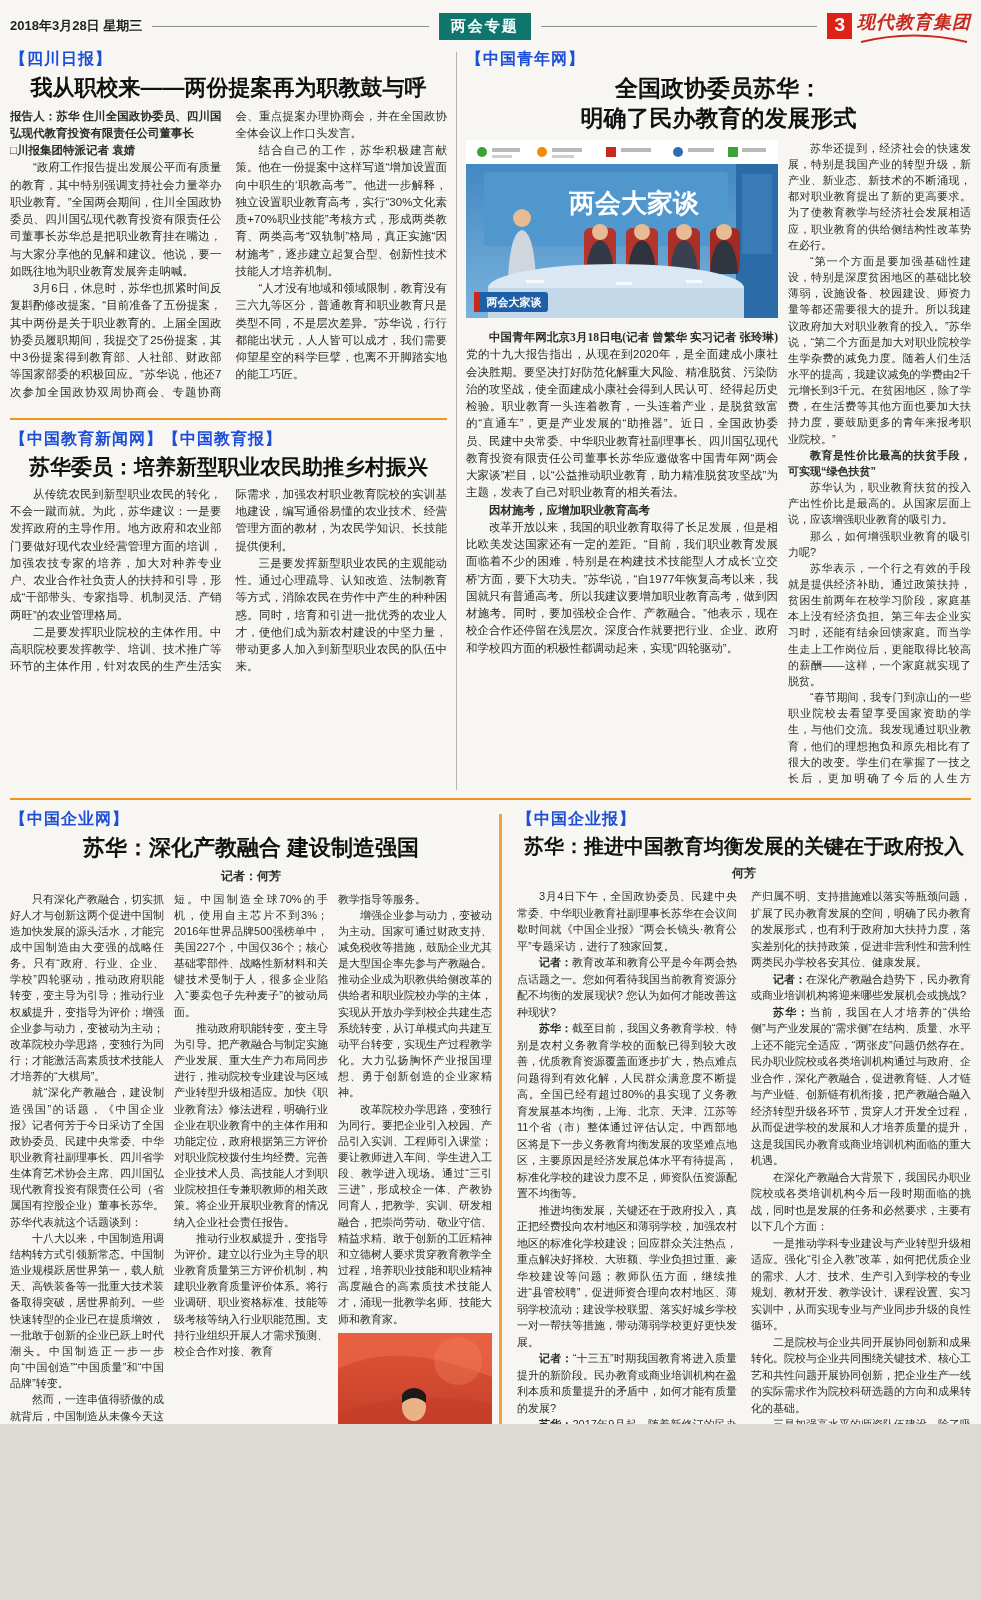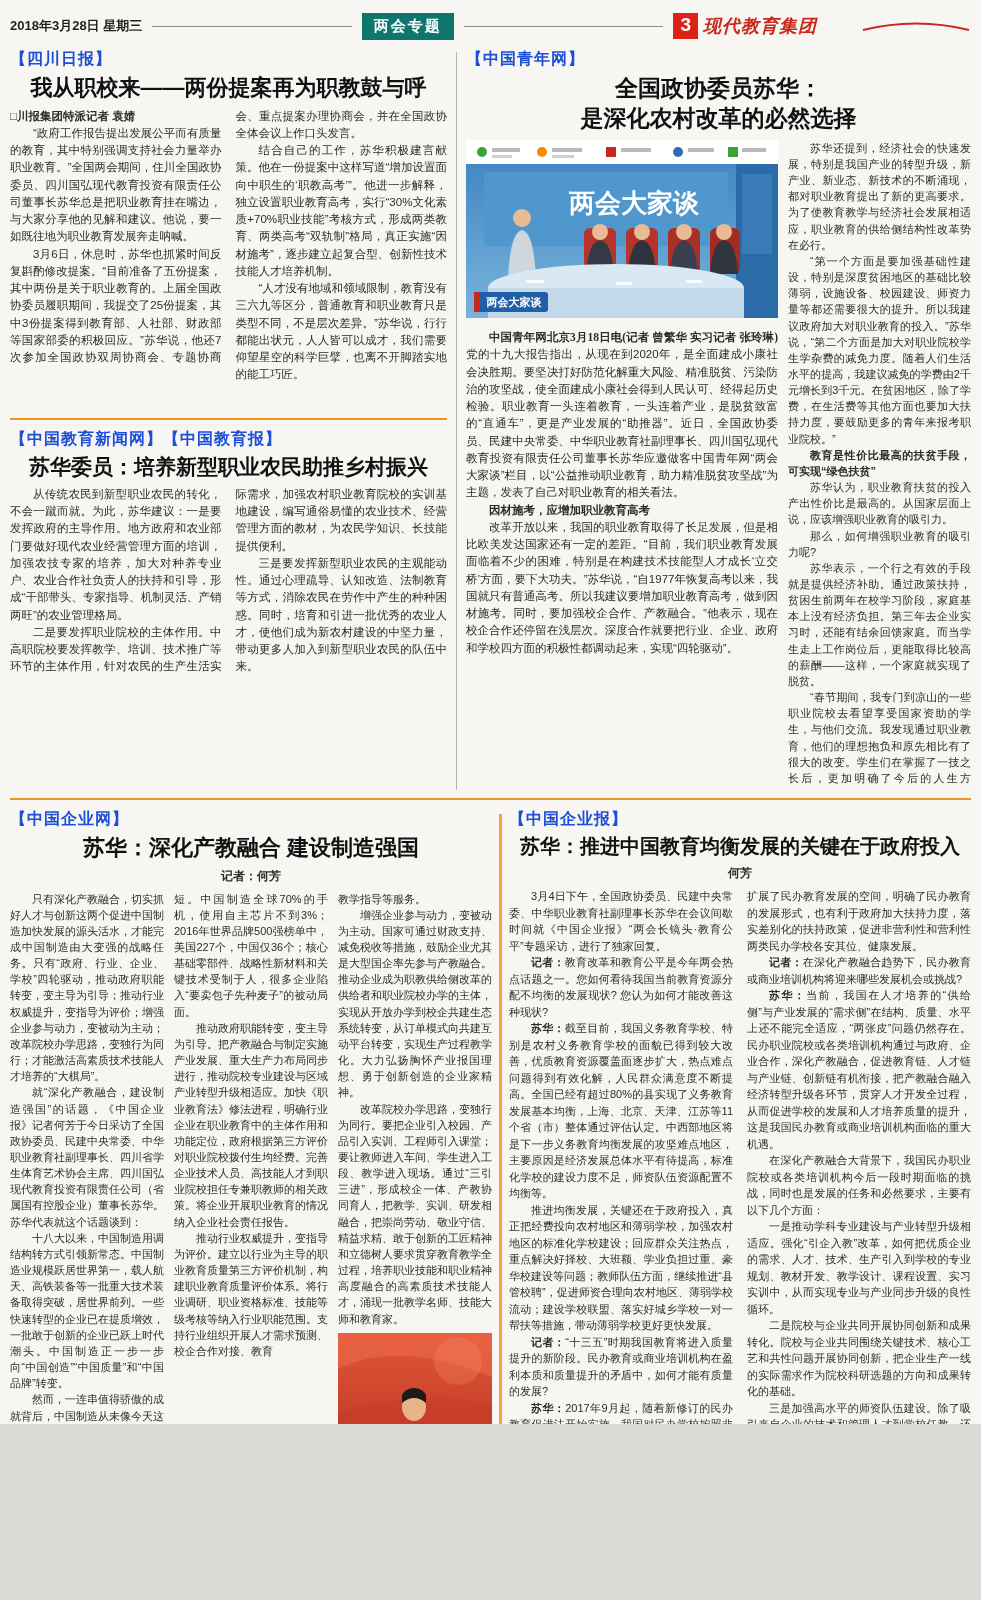--- a/index.html
+++ b/index.html
@@ -7,21 +7,21 @@
         box-sizing:border-box;padding:6px 10px;overflow:hidden;color:#2b2b2b;
         font-family:"Liberation Sans","DejaVu Sans",sans-serif;}
   
   .hdr{display:flex;align-items:center;height:40px;gap:10px;}
   .hdr-date{font-size:13px;font-weight:bold;color:#1f1f1f;white-space:nowrap;}
   .hline{flex:1;height:1px;background:#8d8d8d;}
   .badge{background:#0f766e;color:#fff;font-weight:bold;font-size:15px;
          padding:4px 12px;letter-spacing:2px;white-space:nowrap;}
   .masthead{display:flex;align-items:center;gap:5px;white-space:nowrap;}
   .pagenum{background:#dd2318;color:#fff;font-weight:bold;font-size:19px;padding:1px 7px 3px;}
-  .brandwrap{display:flex;flex-direction:row;align-items:center;gap:44px;}
+  .brandwrap{display:flex;flex-direction:column;align-items:center;}
   .brand{color:#c8281e;font-weight:bold;font-style:italic;font-size:18px;
          font-family:"Liberation Serif","DejaVu Serif",serif;letter-spacing:1px;}
   
   .label{color:#1d4ed8;font-weight:bold;font-size:16px;letter-spacing:1px;line-height:22px;}
   .atitle{font-weight:bold;color:#111;text-align:center;margin:4px 0 6px;}
   .byline{text-align:center;font-size:12px;font-weight:bold;margin:0 0 6px;
           font-family:"Liberation Serif","DejaVu Serif",serif;}
   .para{margin:0;text-indent:2em;text-align:justify;}
   .noindent{text-indent:0;}
   .kai{font-family:"Liberation Serif","DejaVu Serif",serif;font-weight:bold;}
@@ -42,21 +42,21 @@
   .a1body{height:302px;}
   .a2body{height:252px;}
   .a3body{display:flex;gap:10px;height:648px;overflow:hidden;}
   .a3left{width:312px;flex:none;font-size:11.5px;line-height:1.5;}
   .a3left .photo{margin-bottom:6px;}
   .a3right{flex:1;min-width:0;font-size:11px;line-height:1.47;overflow:hidden;}
   
   .bottomrow{display:flex;height:788px;overflow:hidden;}
   .bleft{width:482px;flex:none;}
   .vdivo{width:3px;background:#f0a43c;margin:6px 7px 0;}
-  .bright{flex:1;min-width:0;}
+  .bright{flex:1;min-width:0;margin-left:8px;}
   .t4{font-size:22px;line-height:1.25;}
   .t5{font-size:20px;line-height:1.25;}
   .b1cols{display:flex;gap:10px;height:695px;overflow:hidden;}
   .b1col{width:154px;flex:none;font-size:11px;line-height:1.47;overflow:hidden;}
   .b2cols{column-count:2;column-gap:14px;font-size:11px;line-height:1.5;height:694px;overflow:hidden;}
   .b1col .photo{margin-top:6px;}
   p.para + p.para{margin-top:0;}
 </style>
 </head>
 <body>
@@ -80,20 +80,21 @@
   </div>
 
   <div class="toprow">
 
     <div class="lefthalf">
 
       <section>
         <div class="label">【四川日报】</div>
         <h1 class="atitle t1">我从职校来——两份提案再为职教鼓与呼</h1>
         <div class="cols2 a1body">
+            <p class="para kai noindent">报告人：苏华 住川全国政协委员、四川国弘现代教育投资有限责任公司董事长</p>
             <p class="para reporter noindent">□川报集团特派记者 袁婧</p>
             <p class="para">“政府工作报告提出发展公平而有质量的教育，其中特别强调支持社会力量举办职业教育。”全国两会期间，住川全国政协委员、四川国弘现代教育投资有限责任公司董事长苏华总是把职业教育挂在嘴边，与大家分享他的见解和建议。他说，要一如既往地为职业教育发展奔走呐喊。</p>
             <p class="para">3月6日，休息时，苏华也抓紧时间反复斟酌修改提案。“目前准备了五份提案，其中两份是关于职业教育的。上届全国政协委员履职期间，我提交了25份提案，其中3份提案得到教育部、人社部、财政部等国家部委的积极回应。”苏华说，他还7次参加全国政协双周协商会、专题协商会、重点提案办理协商会，并在全国政协全体会议上作口头发言。</p>
             <p class="para">结合自己的工作，苏华积极建言献策。他在一份提案中这样写道“增加设置面向中职生的‘职教高考’”。他进一步解释，独立设置职业教育高考，实行“30%文化素质+70%职业技能”考核方式，形成两类教育、两类高考“双轨制”格局，真正实施“因材施考”，逐步建立起复合型、创新性技术技能人才培养机制。</p>
             <p class="para">“人才没有地域和领域限制，教育没有三六九等区分，普通教育和职业教育只是类型不同，不是层次差异。”苏华说，行行都能出状元，人人皆可以成才，我们需要仰望星空的科学巨擘，也离不开脚踏实地的能工巧匠。</p>
           </div>
       </section>
 
       <hr class="orule">
 
@@ -111,21 +112,21 @@
     </div>
 
     <div class="vdiv"></div>
 
     <div class="righthalf">
 
       <section>
         <div class="label">【中国青年网】</div>
         <h1 class="atitle t3">
           <span>全国政协委员苏华：</span><br>
-          <span>是深化农村改革的必然选择</span>
+          <span>明确了民办教育的发展形式</span>
         </h1>
         <div class="a3body">
           <div class="a3left">
             <svg class="photo" width="312" height="178" viewBox="0 0 312 178">
               <defs>
                 <linearGradient id="studioBg" x1="0" y1="0" x2="0" y2="1">
                   <stop offset="0" stop-color="#3b82c0"></stop>
                   <stop offset="1" stop-color="#79b3dc"></stop>
                 </linearGradient>
               </defs>

